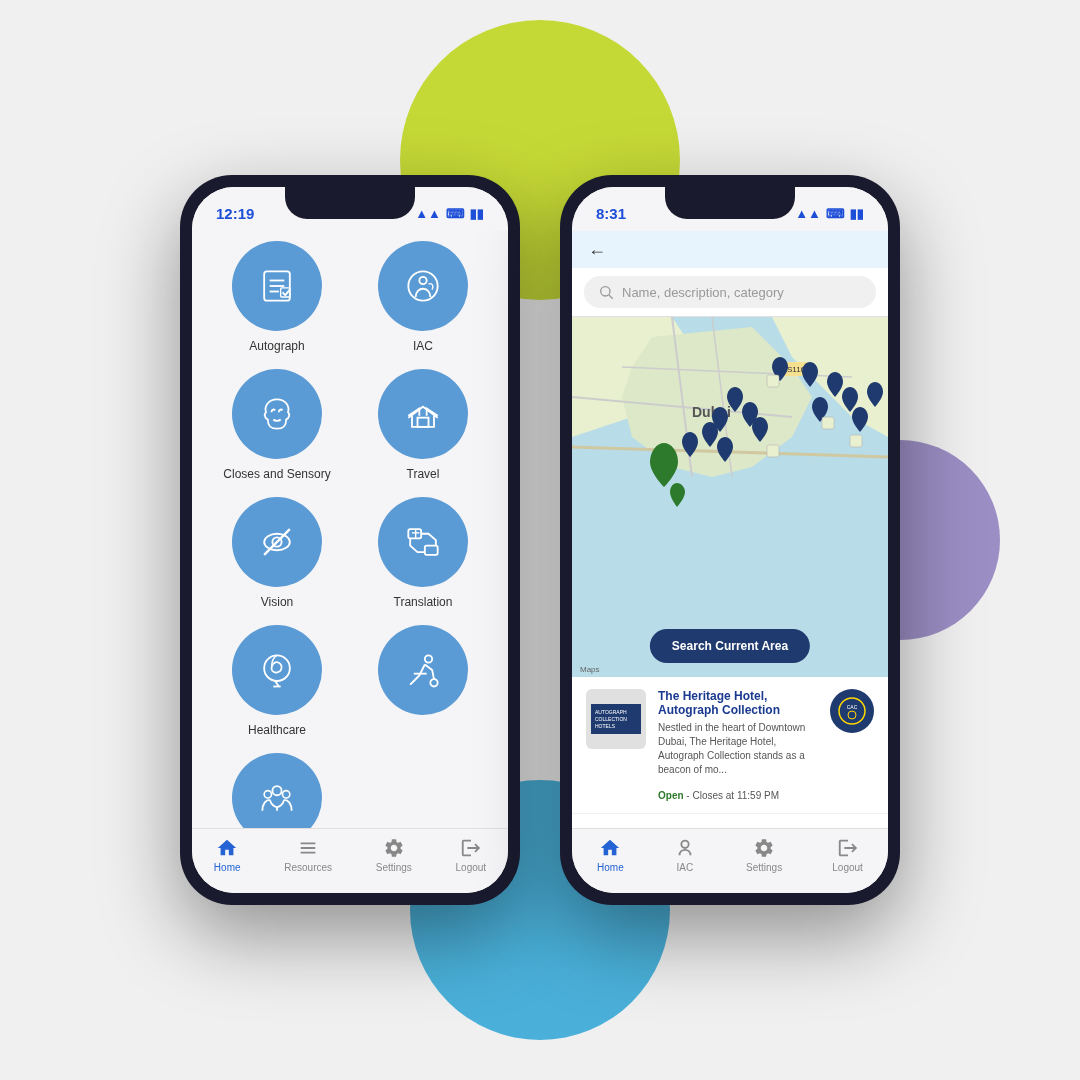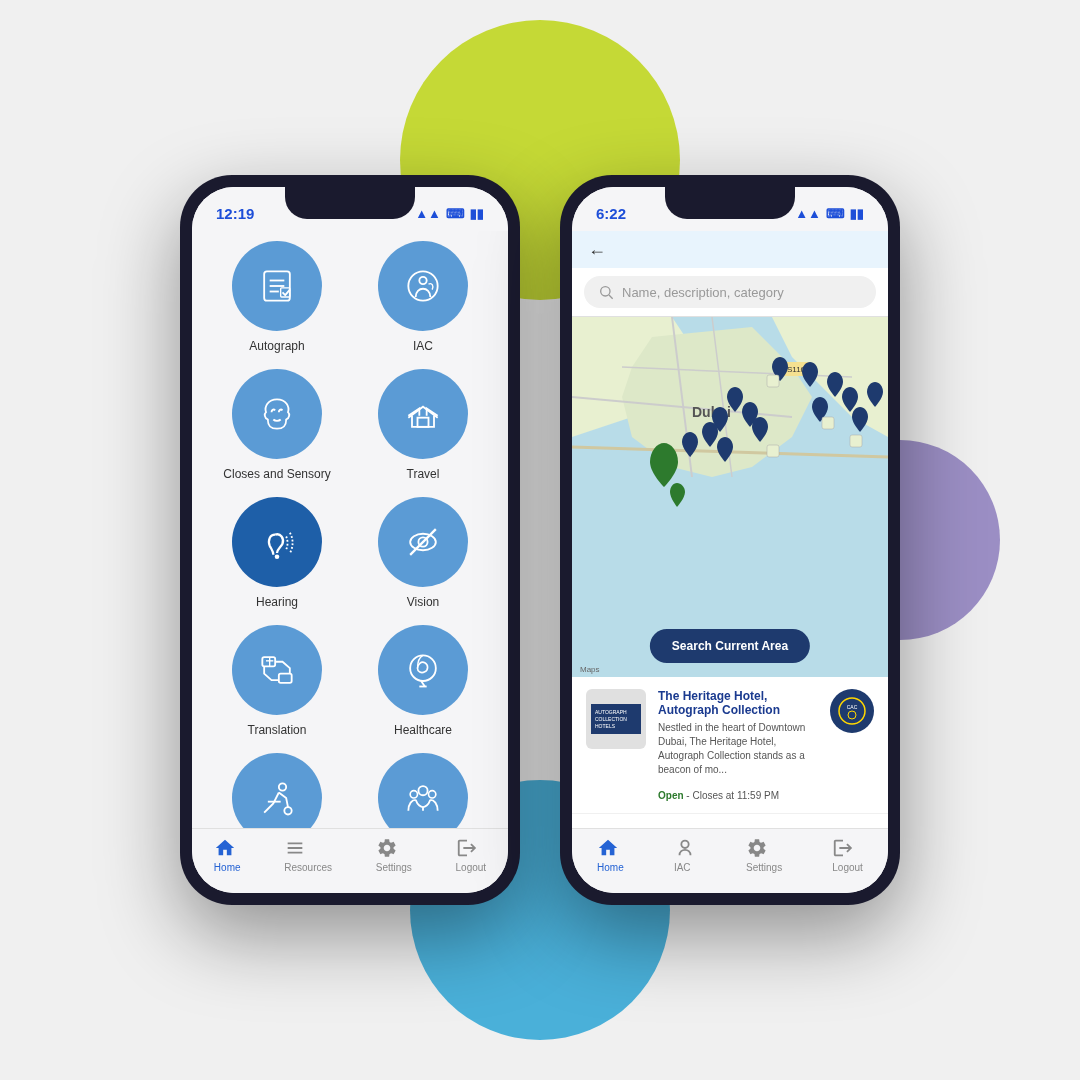--- a/index.html
+++ b/index.html
@@ -170,20 +170,21 @@
       display: flex;
       justify-content: space-around;
       padding: 8px 0 20px;
       background: #f5f5f7;
       border-top: 1px solid #e0e0e0;
     }
 
     .nav-item {
       display: flex;
       flex-direction: column;
+      align-items: center;
       gap: 3px;
       font-size: 10px;
       color: #888;
     }
 
     .nav-item.active { color: #2563d4; }
     .nav-item svg { width: 22px; height: 22px; }
 
     
     .phone2-content {
@@ -389,32 +390,20 @@
                   <path d="M8 28 L24 16 L40 28" stroke-width="2"></path>
                   <path d="M12 26 L12 38 L36 38 L36 26" stroke-width="2"></path>
                   <path d="M8 26 L20 18 L20 26" stroke-width="2"></path>
                   <path d="M40 26 L28 18 L28 26" stroke-width="2"></path>
                   <rect x="18" y="28" width="12" height="10" stroke-width="2"></rect>
                 </svg>
             </div>
             <span class="grid-label">Travel</span>
           </div>
 
-          <div class="grid-item">
-            <div class="icon-circle active">
-              <svg viewBox="0 0 48 48">
-                  <path d="M22 16 C16 16 14 22 16 28 C18 32 20 34 20 38" stroke-width="2.5"></path>
-                  <path d="M22 16 C28 14 32 20 30 26 C28 30 24 32 24 36" stroke-width="2.5"></path>
-                  <circle cx="24" cy="40" r="2.5" fill="white" stroke-width="0"></circle>
-                  <path d="M34 18 C36 22 36 28 34 32" stroke-width="2" stroke-dasharray="2,2"></path>
-                  <path d="M38 14 C42 20 42 30 38 36" stroke-width="2" stroke-dasharray="2,2"></path>
-                </svg>
-            </div>
-            <span class="grid-label">Hearing</span>
-          </div>
 
           <div class="grid-item">
             <div class="icon-circle">
               <svg viewBox="0 0 48 48">
                   <ellipse cx="24" cy="24" rx="14" ry="9" stroke-width="2"></ellipse>
                   <circle cx="24" cy="24" r="5" stroke-width="2"></circle>
                   <line x1="10" y1="38" x2="38" y2="10" stroke-width="2.5"></line>
                 </svg>
             </div>
             <span class="grid-label">Vision</span>
@@ -505,21 +494,21 @@
         </div>
       </div>
     </div>
   </div>
 
   <div class="phone">
     <div class="phone-inner">
       <div class="notch"></div>
 
       <div class="status-bar">
-        <span class="status-time">6:22</span>
+        <span class="status-time">8:31</span>
         <div class="status-icons">
           <span>▲▲</span>
           <span>⌨</span>
           <span>▮▮</span>
         </div>
       </div>
 
       <div class="back-bar">
         <span class="back-btn">←</span>
       </div>

